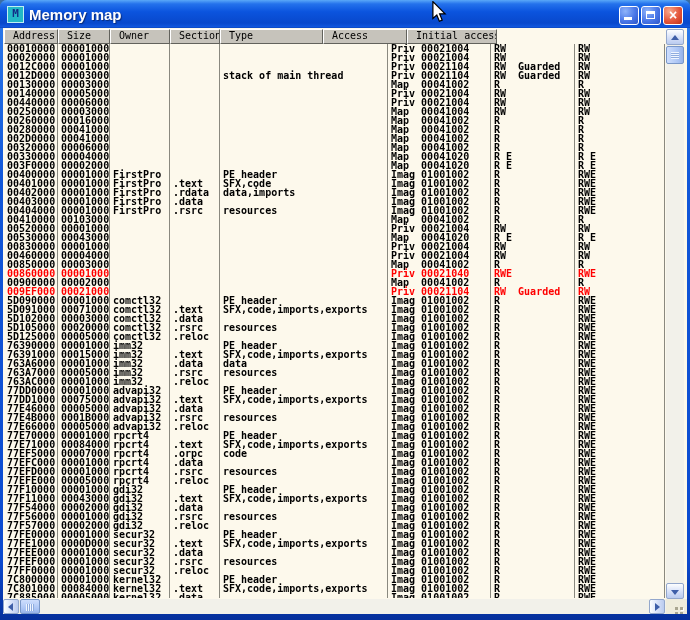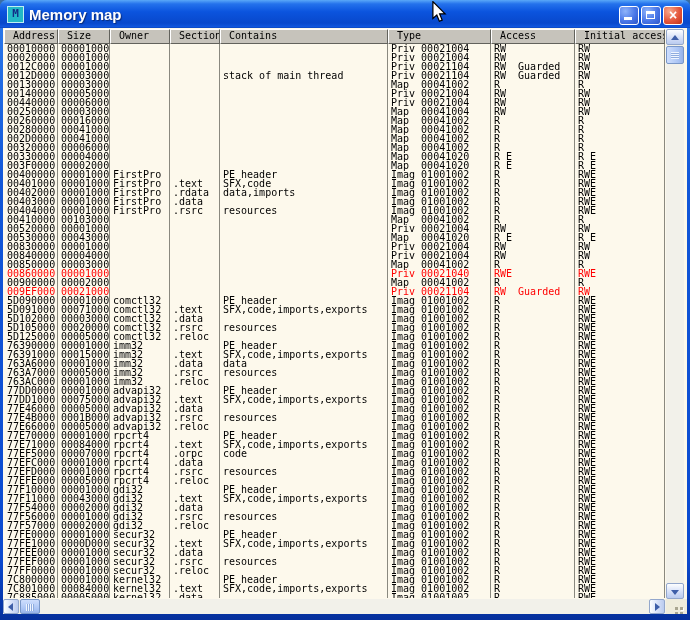--- a/index.html
+++ b/index.html
@@ -17,21 +17,21 @@
   .btn-blue{background:radial-gradient(circle at 30% 25%,#8FB4FA 0%,#4A77E8 55%,#2C55C8 100%);}
   .btn-close{background:radial-gradient(circle at 30% 25%,#F8A98C 0%,#E4573C 55%,#C03018 100%);}
   .glyph-min{position:absolute;left:4px;bottom:4px;width:8px;height:3px;background:#FFFFFF;}
   .glyph-max{position:absolute;left:4px;top:4px;width:9px;height:8px;border:1px solid #FFFFFF;border-top-width:3px;box-sizing:border-box;}
   .glyph-close{position:absolute;left:0;top:0;width:100%;height:100%;color:#FFFFFF;font-family:"Liberation Sans",sans-serif;
     font-weight:bold;font-size:14px;line-height:16px;text-align:center;}
   .client{position:absolute;left:3px;top:28px;width:684px;height:586px;background:#FDF9EC;overflow:hidden;}
   .header-row{position:absolute;left:1px;top:1px;height:15px;display:flex;z-index:3;}
   .hcell{flex:none;box-sizing:border-box;background:#C6C3BB;border:1px solid;border-color:#FFFFFF #62625C #62625C #FFFFFF;
     font-size:10px;line-height:12px;padding-left:8px;color:#000;white-space:pre;overflow:hidden;}
-  .list{position:absolute;left:1px;top:16px;width:661px;height:554px;overflow:hidden;background:#FDF9EC;}
+  .list{position:absolute;left:1px;top:16px;width:661px;height:554px;overflow:hidden;background:#FDF9EC;font-weight:bold;}
   .row{display:flex;height:9px;}
   .cell{flex:none;box-sizing:border-box;padding-left:3px;font-size:10px;line-height:9px;white-space:pre;color:#000;
     border-right:1px solid #8A897F;overflow:visible;}
   .row.red .cell{color:#FF0000;}
   .c0{width:54px}.c1{width:52px}.c2{width:60px}.c3{width:50px}.c4{width:168px}.c5{width:103px}.c6{width:84px}.c7{width:90px}
   
   .vscroll{position:absolute;left:663px;top:1px;width:18px;height:570px;background:#F2F1EA;z-index:4;}
   .hscroll{position:absolute;left:0;top:571px;width:663px;height:15px;background:#F2F1EA;z-index:4;}
   .corner{position:absolute;left:663px;top:571px;width:21px;height:15px;background:#EFECDC;z-index:4;}
   .corner::after{content:"";position:absolute;right:4px;bottom:4px;width:3px;height:3px;background:#A9A590;
@@ -79,21 +79,20 @@
           </button>
       </div>
     </div>
 
     <div class="client">
       <div class="header-row">
           <span class="hcell c0">Address</span>
           <span class="hcell c1">Size</span>
           <span class="hcell c2">Owner</span>
           <span class="hcell c3">Section</span>
-          <span class="hcell c4">Contains</span>
           <span class="hcell c5">Type</span>
           <span class="hcell c6">Access</span>
           <span class="hcell c7">Initial access</span>
         </div>
       <div class="list">
           <div class="row">
             <span class="cell c0">00010000</span>
             <span class="cell c1">00001000</span>
             <span class="cell c2"></span>
             <span class="cell c3"></span>
@@ -316,21 +315,21 @@
             <span class="cell c0">00830000</span>
             <span class="cell c1">00001000</span>
             <span class="cell c2"></span>
             <span class="cell c3"></span>
             <span class="cell c4"></span>
             <span class="cell c5">Priv 00021004</span>
             <span class="cell c6">RW</span>
             <span class="cell c7">RW</span>
           </div>
           <div class="row">
-            <span class="cell c0">00840000</span>
+            <span class="cell c0">00460000</span>
             <span class="cell c1">00004000</span>
             <span class="cell c2"></span>
             <span class="cell c3"></span>
             <span class="cell c4"></span>
             <span class="cell c5">Priv 00021004</span>
             <span class="cell c6">RW</span>
             <span class="cell c7">RW</span>
           </div>
           <div class="row">
             <span class="cell c0">00850000</span>

